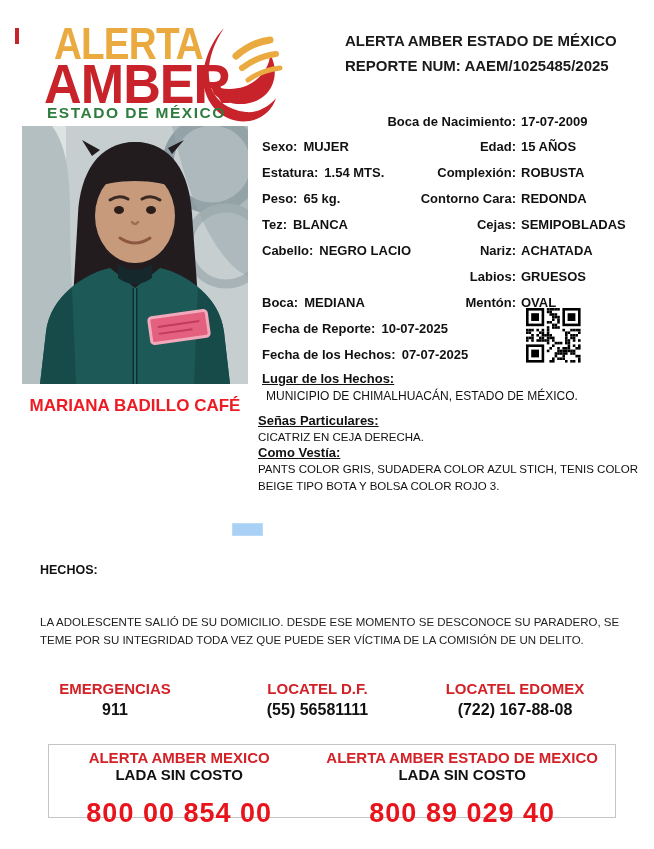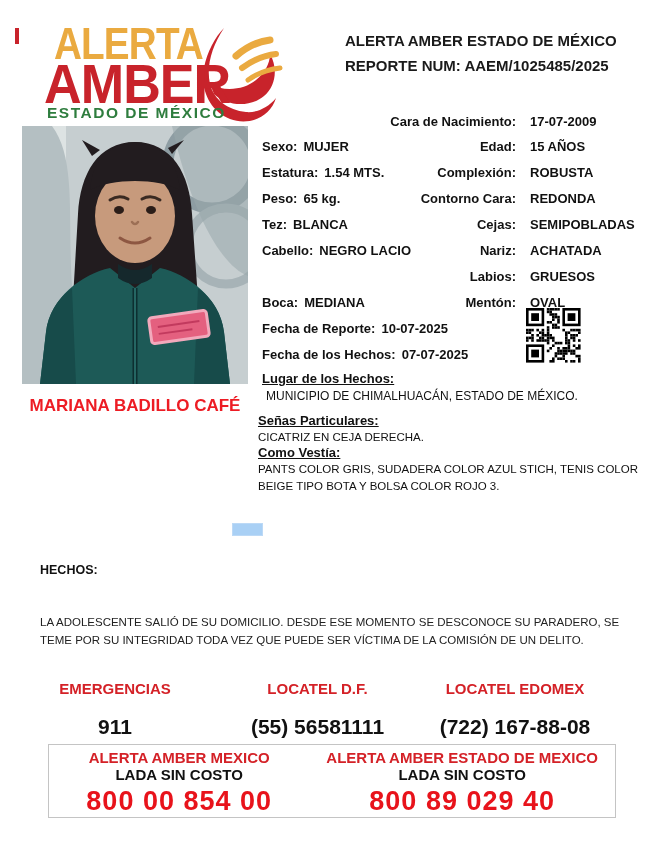--- a/index.html
+++ b/index.html
@@ -23,50 +23,50 @@
   
   .photo{position:absolute;left:22px;top:126px;width:226px;height:258px;}
   .victim-name{position:absolute;left:14px;top:396px;width:242px;text-align:center;
     font-weight:bold;font-size:17px;color:#ed1c24;white-space:nowrap;}
   
   .fields{position:absolute;left:258px;top:112px;width:396px;font-size:13px;font-weight:bold;}
   .frow{position:absolute;left:0;width:100%;height:20px;}
   .lcell{position:absolute;left:4px;top:0;display:flex;white-space:nowrap;z-index:1;}
   .rcell{position:absolute;left:0;top:0;width:100%;display:flex;white-space:nowrap;z-index:2;}
   .rcell .lab{flex:0 0 258px;text-align:right;}
-  .rcell .val{margin-left:14px;}
+  .rcell .val{margin-left:5px;}
   .lcell .val{margin-left:6px;}
   .sec-label{position:absolute;left:0;font-weight:bold;font-size:13px;white-space:nowrap;text-decoration:underline;}
   .sec-value{position:absolute;font-weight:normal;font-size:11.5px;line-height:16.5px;}
   
   .qr{position:absolute;left:524px;top:306px;}
   
   .blue-rect{position:absolute;left:232px;top:523px;width:31px;height:13px;
     background:#a9d0f5;border:1px solid #bcd9f6;box-sizing:border-box;}
   
   .hechos{position:absolute;left:40px;top:563px;width:590px;}
   .hechos-label{font-weight:bold;font-size:12.5px;margin-bottom:2px;}
   .hechos-text{font-weight:normal;font-size:11.5px;line-height:18px;color:#222;margin-top:36px;}
   
   .contacts{position:absolute;left:0;top:680px;width:654px;height:46px;}
   .contact{position:absolute;top:0;text-align:center;}
   .contact .c-title{color:#d42127;font-weight:bold;font-size:15px;}
-  .contact .c-number{color:#111;font-weight:bold;font-size:21px;margin-top:18px;}
+  .contact .c-number{color:#111;font-weight:bold;font-size:16px;margin-top:4px;}
   .contact.c1{left:40px;width:150px;}
   .contact.c2{left:225px;width:185px;}
   .contact.c3{left:415px;width:200px;}
   
   .hotbox{position:absolute;left:48px;top:744px;width:568px;height:74px;
     border:1.5px solid #c4c4c4;box-sizing:border-box;display:flex;}
   .hotcol{text-align:center;padding-top:5px;}
   .hotcol.h1{width:46%;}
   .hotcol.h2{width:54%;}
   .hot-title{color:#d42127;font-weight:bold;font-size:15px;line-height:16px;}
   .hot-sub{color:#111;font-weight:bold;font-size:15px;line-height:17px;}
-  .hot-number{color:#e8131b;font-weight:bold;font-size:27px;letter-spacing:1px;margin-top:3px;}
+  .hot-number{color:#e8131b;font-weight:bold;font-size:27px;letter-spacing:1px;margin-top:15px;}
 </style>
 </head>
 <body>
 
 <div class="page">
 
   <span class="red-sliver"></span>
 
   <div class="logo">
     <svg class="logo-swoosh" width="94" height="96" viewBox="0 0 94 96">
@@ -120,21 +120,21 @@
       <line x1="136" y1="205" x2="170" y2="205" stroke="#c23a5e" stroke-width="2"></line>
     </g>
   </svg>
 
   <div class="victim-name">MARIANA BADILLO CAFÉ</div>
 
   <div class="fields">
 
     <div class="frow" style="top:2px">
       <div class="rcell">
-          <span class="lab">Cara de Nacimiento:</span>
+          <span class="lab">Boca de Nacimiento:</span>
           <span class="val">17-07-2009</span>
         </div>
     </div>
 
     <div class="frow" style="top:27px">
       <div class="lcell">
           <span>Sexo:</span>
           <span class="val">MUJER</span>
         </div>
       <div class="rcell">

